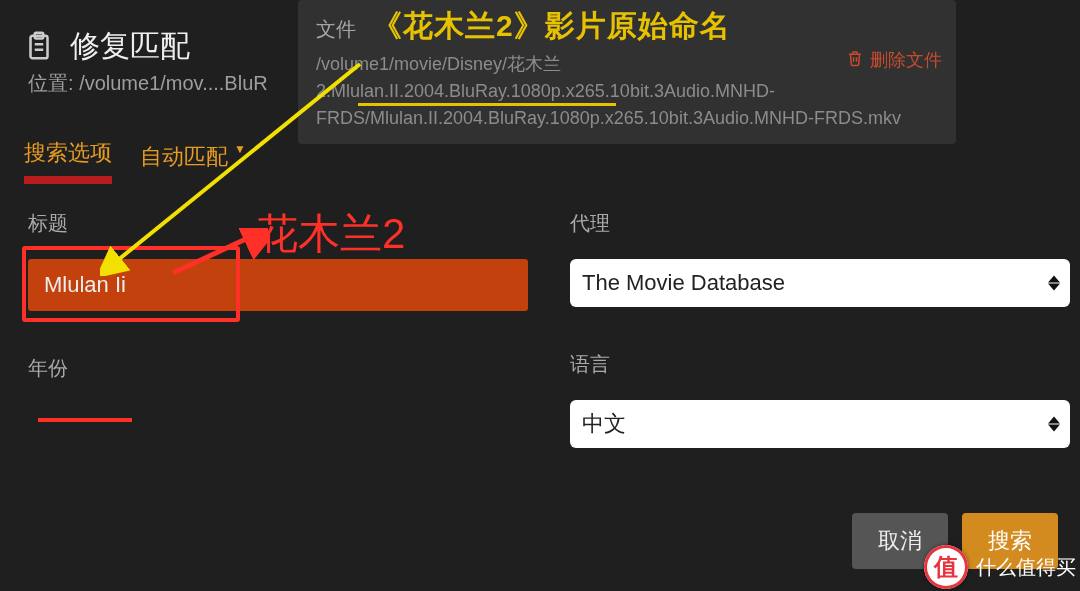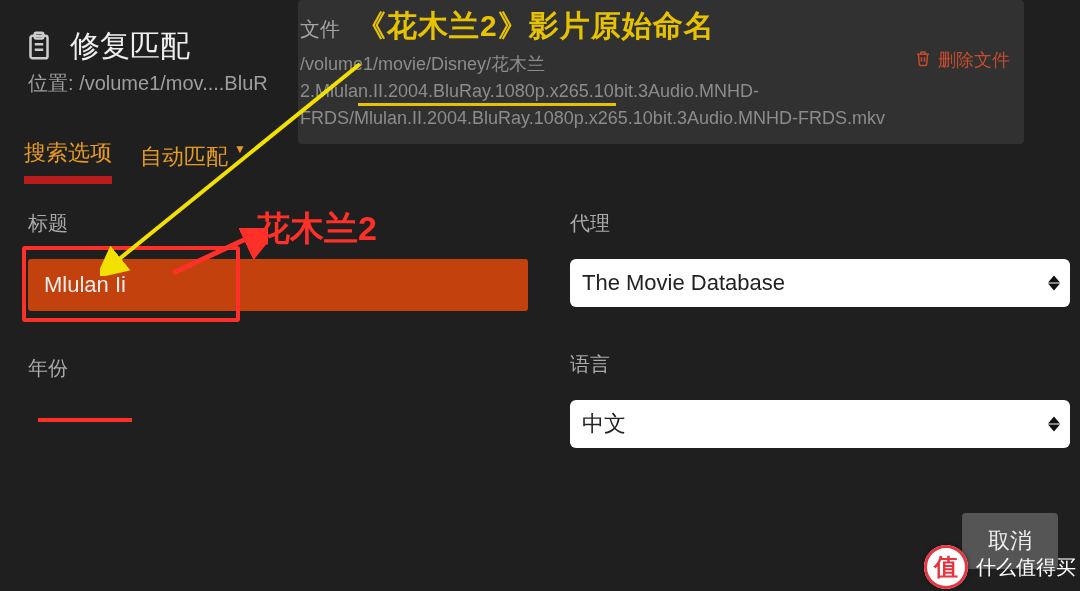--- a/index.html
+++ b/index.html
@@ -19,22 +19,22 @@
 }
 .header-left .clip-icon { width: 34px; height: 34px; }
 .header-title { font-size: 30px; color: #eee; font-weight: 400; }
 .location-line {
   position: absolute; left: 28px; top: 70px;
   font-size: 20px; color: #9e9e9e;
 }
 
 
 .file-box {
-  position: absolute; left: 298px; top: 0; width: 726px;
-  background: #313131; padding: 6px 18px 12px 2px;
+  position: absolute; left: 298px; top: 0; width: 658px;
+  background: #313131; padding: 6px 18px 12px 18px;
   border-radius: 4px;
 }
 .file-box-top { display: flex; align-items: baseline; gap: 16px; }
 .file-label { color: #a5a5a5; font-size: 20px; }
 .file-annotation { color: #e6c200; font-size: 30px; font-weight: 600; letter-spacing: 1px; }
 .file-path { color: #8c8c8c; font-size: 18px; line-height: 1.5; margin-top: 4px; width: 680px;}
 .delete-file {
   position: absolute; right: 14px; top: 48px;
   display: inline-flex; align-items: flex-end; gap: 6px;
   color: #c74b2e; font-size: 18px;
@@ -88,21 +88,21 @@
 
 
 .title-box-anno {
   position: absolute; left: 22px; top: 246px;
   width: 218px; height: 76px;
   border: 4px solid #ff3028; border-radius: 3px;
   pointer-events: none;
 }
 .big-red-text {
   position: absolute; left: 256px; top: 206px;
-  color: #ff3028; font-size: 34px; font-weight: 700;
+  color: #ff3028; font-size: 42px; font-weight: 400;
   pointer-events: none;
 }
 .year-underline {
   position: absolute; left: 38px; top: 418px;
   width: 94px; height: 4px; background: #ff3028; pointer-events: none;
 }
 .file-underline {
   position: absolute; left: 358px; top: 103px;
   width: 258px; height: 3px; background: #e6c200; pointer-events: none;
 }
@@ -236,18 +236,21 @@
       <path d="M0,0 L10,5 L0,10 Z" fill="#ff3028"></path>
     </marker>
   </defs>
   <line x1="15" y1="45" x2="90" y2="10" stroke="#ff3028" stroke-width="5" marker-end="url(#raHead)"></line>
 </svg>
 
 <div class="footer">
   <button class="btn btn-cancel">
       <span>取消</span>
     </button>
+  <button class="btn btn-search">
+      <span>搜索</span>
+    </button>
 </div>
 
 <div class="watermark">
   <span class="circle">值</span>
   <span class="wm-text">什么值得买</span>
 </div>
 
 </body></html>

